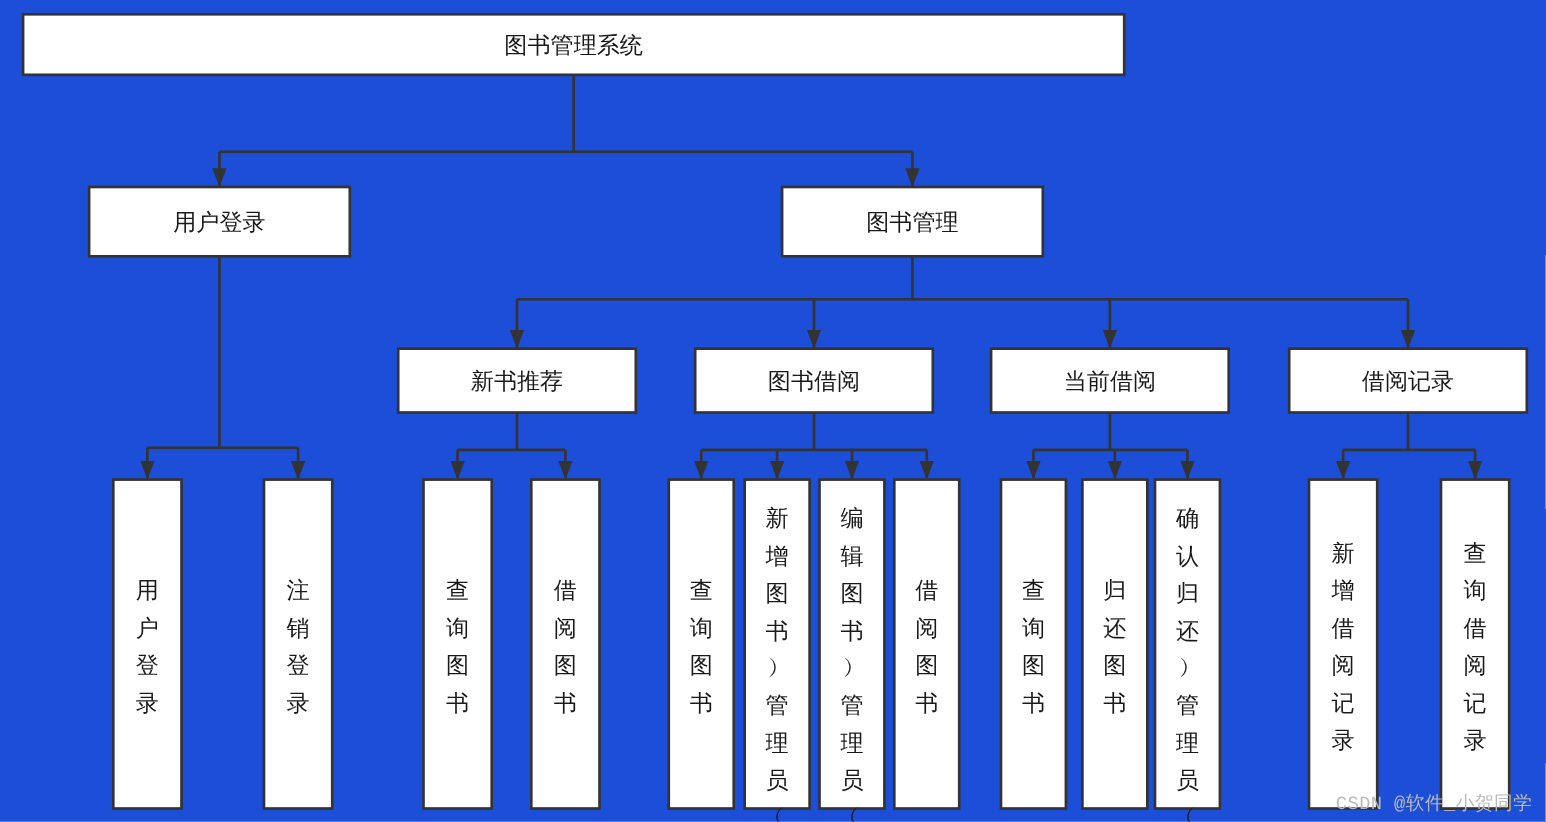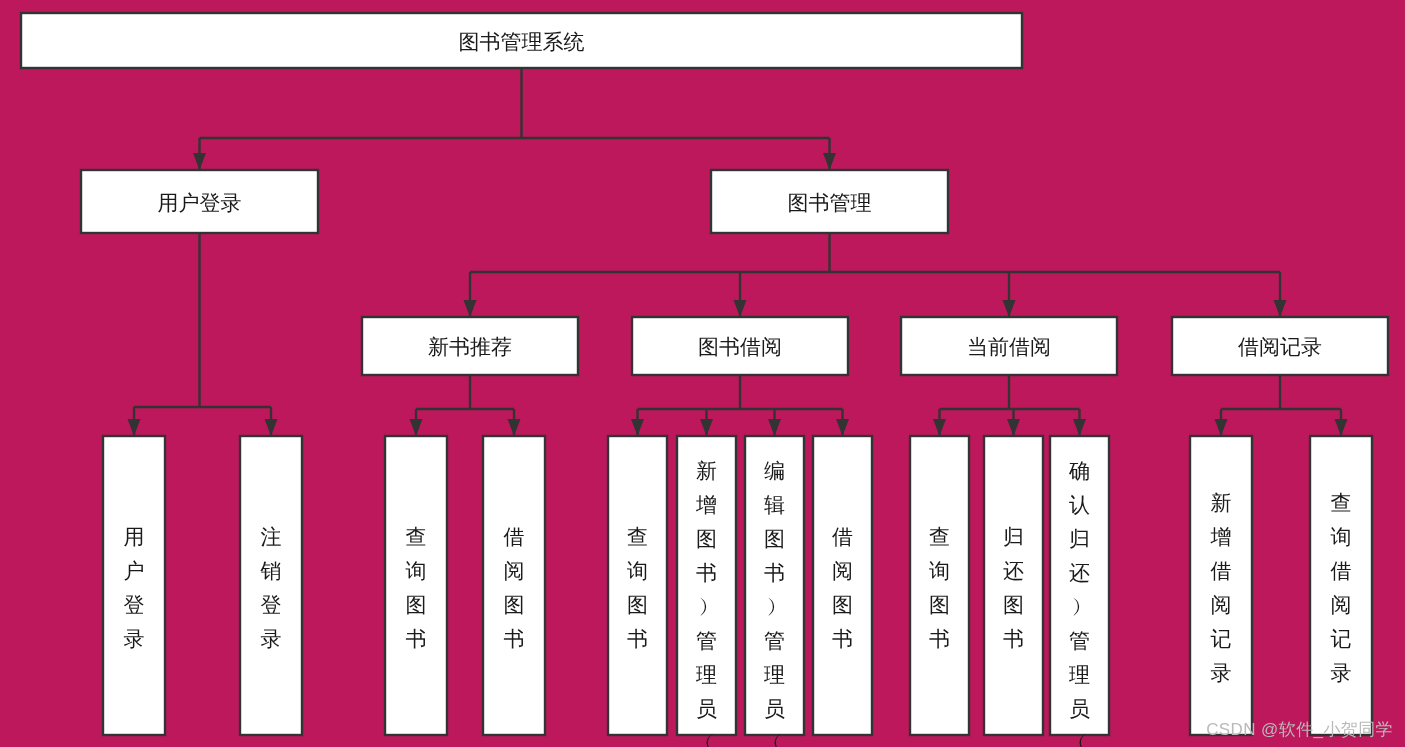--- a/index.html
+++ b/index.html
@@ -11,21 +11,21 @@
   body {
     width: 1405px;
     height: 747px;
     overflow: hidden;
     font-family: "DejaVu Sans", "Liberation Sans", sans-serif;
   }
   #diagram-root {
     position: relative;
     width: 1405px;
     height: 747px;
-    background: #be185d;
+    background: #1d4ed8;
   }
   svg.diagram-canvas {
     position: absolute;
     top: 0;
     left: 0;
     width: 1405px;
     height: 747px;
     display: block;
   }
   .node-box {
@@ -53,21 +53,21 @@
   .node-label-v {
     font-family: "DejaVu Sans", "Liberation Sans", sans-serif;
     font-size: 21px;
     fill: #1a1a1a;
     text-anchor: middle;
   }
   .watermark-text {
     position: absolute;
     right: 12px;
     bottom: 6px;
-    font-family: Liberation Sans, sans-serif;
+    font-family: Liberation Mono, monospace;
     font-size: 17px;
     color: #b9b9b9;
     white-space: nowrap;
     letter-spacing: 0.4px;
     user-select: none;
   }
 </style>
 </head>
 <body>
 

